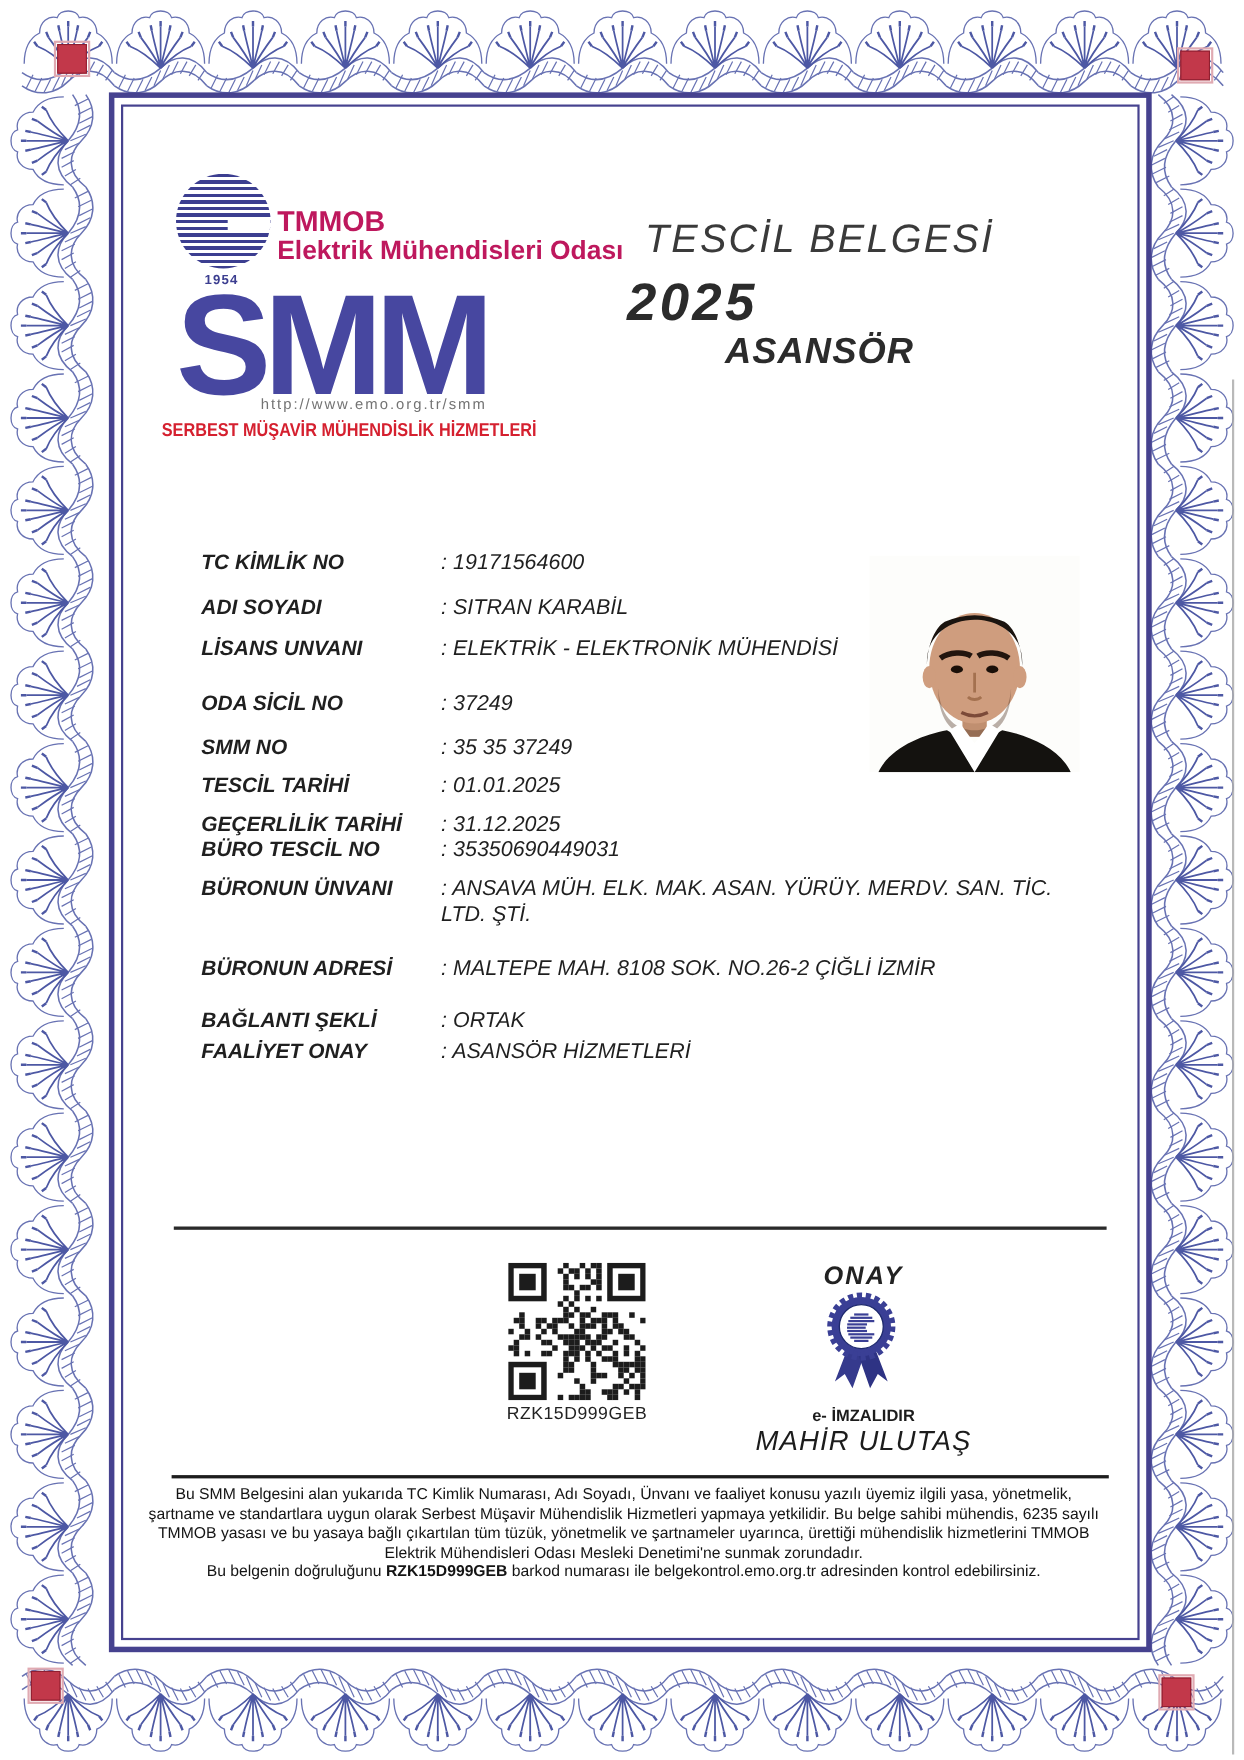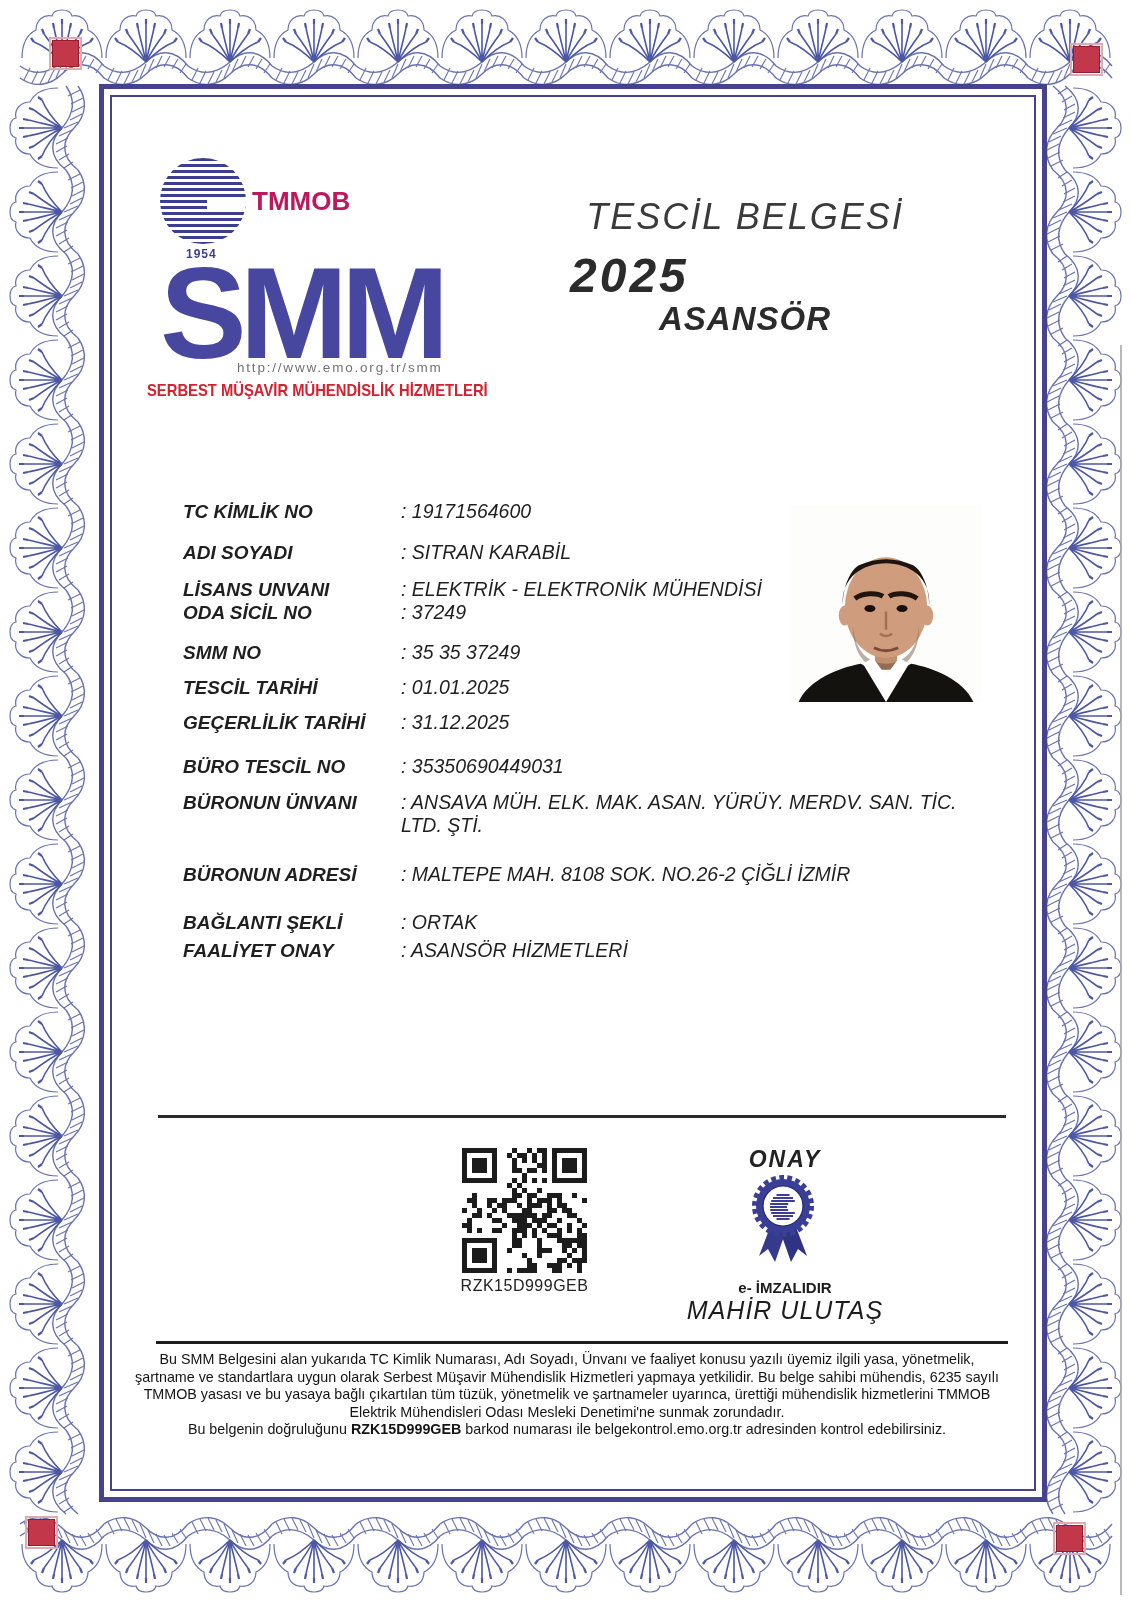--- a/index.html
+++ b/index.html
@@ -148,20 +148,21 @@
   <div class="frame">
     <div class="frame-inner"></div>
   </div>
 
   <div class="globe">
       <div class="globe-notch"></div>
     </div>
   <div class="logo-year">1954</div>
   <div class="org-names">
     <div class="org-abbrev">TMMOB</div>
+    <div class="org-name">Elektrik Mühendisleri Odası</div>
   </div>
   <div class="smm">SMM</div>
   <div class="smm-url">http://www.emo.org.tr/smm</div>
   <div class="smm-red">SERBEST MÜŞAVİR MÜHENDİSLİK HİZMETLERİ</div>
 
   <div class="doc-title">TESCİL BELGESİ</div>
   <div class="doc-year">2025</div>
   <div class="doc-cat">ASANSÖR</div>
 
   <svg class="photo" viewBox="0 0 190 196">
@@ -184,37 +185,37 @@
 
   <div class="form">
     <div class="row" style="margin-bottom:18px">
         <div class="lbl">TC KİMLİK NO</div>
         <div class="val">: 19171564600</div>
       </div>
     <div class="row" style="margin-bottom:14px">
         <div class="lbl">ADI SOYADI</div>
         <div class="val">: SITRAN KARABİL</div>
       </div>
-    <div class="row" style="">
+    <div class="row" style="margin-bottom:27px">
         <div class="lbl">LİSANS UNVANI</div>
         <div class="val">: ELEKTRİK - ELEKTRONİK MÜHENDİSİ</div>
       </div>
     <div class="row" style="margin-bottom:17px">
         <div class="lbl">ODA SİCİL NO</div>
         <div class="val">: 37249</div>
       </div>
     <div class="row" style="margin-bottom:12px">
         <div class="lbl">SMM NO</div>
         <div class="val">: 35 35 37249</div>
       </div>
     <div class="row" style="margin-bottom:12px">
         <div class="lbl">TESCİL TARİHİ</div>
         <div class="val">: 01.01.2025</div>
       </div>
-    <div class="row" style="margin-bottom:21px">
+    <div class="row" style="margin-bottom:0">
         <div class="lbl">GEÇERLİLİK TARİHİ</div>
         <div class="val">: 31.12.2025</div>
       </div>
     <div class="row" style="margin-bottom:13px">
         <div class="lbl">BÜRO TESCİL NO</div>
         <div class="val">: 35350690449031</div>
       </div>
     <div class="row" style="margin-bottom:26px">
         <div class="lbl">BÜRONUN ÜNVANI</div>
         <div class="val">: ANSAVA MÜH. ELK. MAK. ASAN. YÜRÜY. MERDV. SAN. TİC. LTD. ŞTİ.</div>

